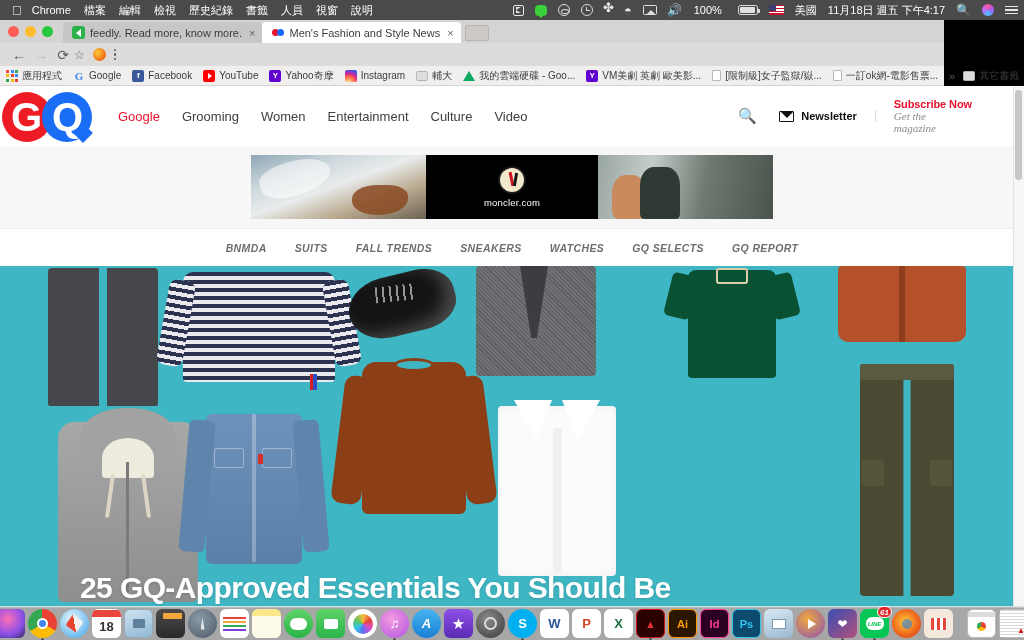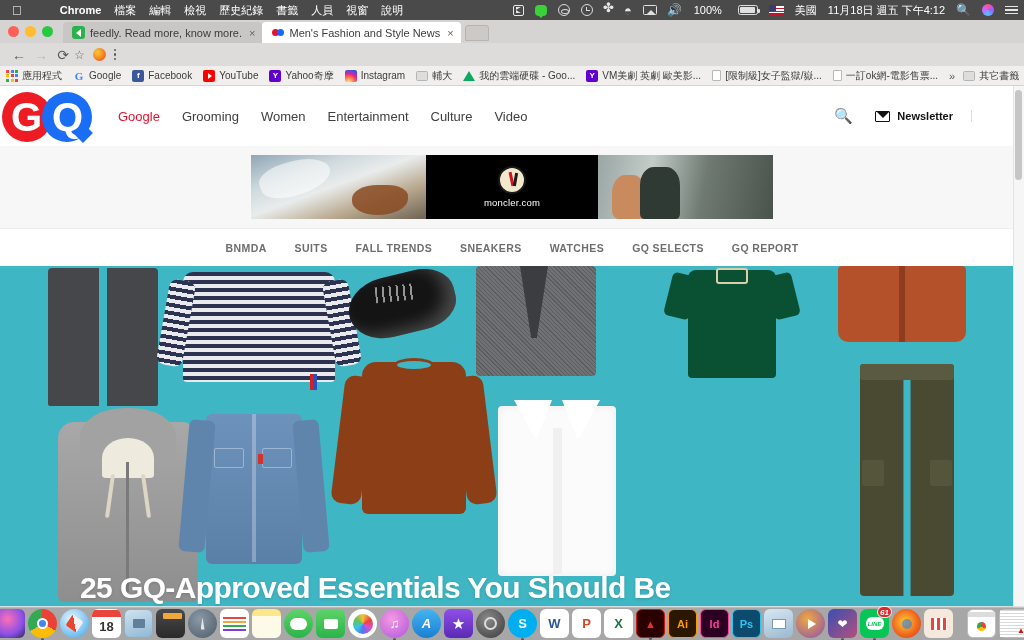--- a/index.html
+++ b/index.html
@@ -14,21 +14,21 @@
   
   .menubar {
     position: absolute; top: 0; left: 0; width: 1024px; height: 20px;
     background: #4a4a4a;
     display: flex; align-items: center;
     color: #fff; font-size: 11px;
     padding: 0 6px;
   }
   .mb-apple { font-size: 13px; margin: 0 10px 0 6px; line-height: 1; }
   .mb-item { margin-right: 13px; white-space: nowrap; }
-  .mb-item.bold { font-weight: bold; margin-left: 28px; }
+  .mb-item.bold { font-weight: normal; }
   .mb-right { margin-left: auto; display: flex; align-items: center; }
   .mb-ricon { margin-left: 11px; display: flex; align-items: center; }
   .mb-text { margin-left: 11px; white-space: nowrap; font-size: 11px; }
   .sq-icon {
     width: 11px; height: 11px; border: 1.4px solid #e8e8e8; border-radius: 2px;
     display: inline-block; position: relative;
   }
   .sq-icon:after {
     content: ""; position: absolute; left: 2px; top: 1.5px;
     width: 5px; height: 6px; background: #e8e8e8;
@@ -84,21 +84,21 @@
   .flag-icon:after { content:""; position:absolute; left:0; top:0; width:7px; height:5.5px; background:#3c3b6e; }
   .mb-search { font-size: 12px; color: #fff; line-height: 1; }
   .mb-siri {
     width: 12px; height: 12px; border-radius: 50%;
     background: conic-gradient(#ff4fa3, #9a5cff, #4ec1ff, #bf6bff, #ff4fa3);
   }
   .mb-list { display: flex; flex-direction: column; gap: 2px; }
   .mb-list span { display:block; width: 13px; height: 1.6px; background: #e6e6e6; }
 
   
-  .chrome { position: absolute; top: 20px; left: 0; width: 1024px; height: 66px; background: #d6d4d2; }
+  .chrome { position: absolute; top: 20px; left: 0; width: 944px; height: 66px; background: #d6d4d2; }
   .tabstrip { position: relative; height: 23px; padding-left: 8px; display: flex; align-items: flex-end; }
   .traffic { display: flex; align-items: center; gap: 6px; padding-bottom: 6px; margin-right: 10px; }
   .tl { width: 11px; height: 11px; border-radius: 50%; }
   .tl.r { background: #ff5f57; } .tl.y { background: #febc2e; } .tl.g { background: #28c840; }
   .tab {
     height: 21px; display: flex; align-items: center; gap: 5px;
     padding: 0 7px 0 9px; font-size: 11px; color: #3c3c3c;
     border-radius: 4px 4px 0 0; position: relative; max-width: 200px;
   }
   .tab.inactive { background: #c9c7c5; }
@@ -199,21 +199,21 @@
   .moncler-mark:before { content:""; position:absolute; left:10px; top:4px; width:3px; height:14px; background:#cf1126; transform: rotate(-12deg); }
   .moncler-mark:after { content:""; position:absolute; left:14px; top:5px; width:3px; height:13px; background:#1a1a1a; transform: rotate(10deg); }
   .moncler-txt { color: #fff; font-size: 9.5px; letter-spacing: .2px; }
   .ad-right { width: 175px; height: 64px; position: relative;
     background: linear-gradient(100deg, #9aa6a4 0%, #c3ccc8 30%, #6f7a72 60%, #4a524c 100%); }
   .ad-right:before { content:""; position:absolute; left:14px; bottom:0; width:34px; height:44px; background:#c98a5e; border-radius: 40% 40% 20% 20%; }
   .ad-right:after { content:""; position:absolute; left:42px; bottom:0; width:40px; height:52px; background:#2f3a34; border-radius: 35% 35% 10% 10%; }
 
   .gq-subnav { height: 38px; background: #fff; display: flex; align-items: center; justify-content: center; gap: 28px;
     font-size: 10.5px; letter-spacing: .4px; color: #6e6e6e; font-weight: bold; border-top: 1px solid #eee; }
-  .gq-subnav a { color: #6e6e6e; text-decoration: none; white-space: nowrap; }
+  .gq-subnav a { color: #6e6e6e; text-decoration: none; white-space: nowrap; font-style: italic; }
 
   
   .hero { position: relative; height: 342px; background: #3fb6c3; overflow: hidden; }
   .prod { position: absolute; }
   
   .p-trousers { left: 48px; top: 2px; width: 110px; height: 138px;
     background: linear-gradient(90deg, #46474a 0 46%, transparent 46% 54%, #46474a 54% 100%); border-radius: 4px 4px 2px 2px; }
   
   .p-striped { left: 183px; top: 6px; width: 152px; height: 110px; border-radius: 10px 10px 4px 4px;
     background: repeating-linear-gradient(180deg, #2b3350 0 4px, #e9e9ee 4px 8px); }
@@ -346,21 +346,21 @@
           <span class="vol-icon">🔊</span>
         </span>
       <span class="mb-text">100%</span>
       <span class="mb-ricon">
           <span class="batt-icon"></span>
         </span>
       <span class="mb-ricon">
           <span class="flag-icon"></span>
         </span>
       <span class="mb-text">美國</span>
-      <span class="mb-text">11月18日 週五 下午4:12</span>
+      <span class="mb-text">11月18日 週五 下午4:17</span>
       <span class="mb-ricon">
           <span class="mb-search">🔍</span>
         </span>
       <span class="mb-ricon">
           <span class="mb-siri"></span>
         </span>
       <span class="mb-ricon">
         <span class="mb-list">
             <span></span>
             <span></span>
@@ -494,20 +494,25 @@
         <a>Culture</a>
         <a>Video</a>
       </nav>
 
       <div class="gq-head-right">
         <span class="gq-search">🔍</span>
         <span class="gq-news">
           <span class="env"></span>
           <span>Newsletter</span>
         </span>
+        <span class="gq-sub">
+          <span class="sub-now">Subscribe Now</span>
+          <span class="sub-get">Get the</span>
+          <span class="sub-get">magazine</span>
+        </span>
       </div>
     </div>
 
     <div class="ad-zone">
       <div class="ad-banner">
         <div class="ad-left"></div>
         <div class="ad-mid">
           <span class="moncler-mark"></span>
           <span class="moncler-txt">moncler.com</span>
         </div>

